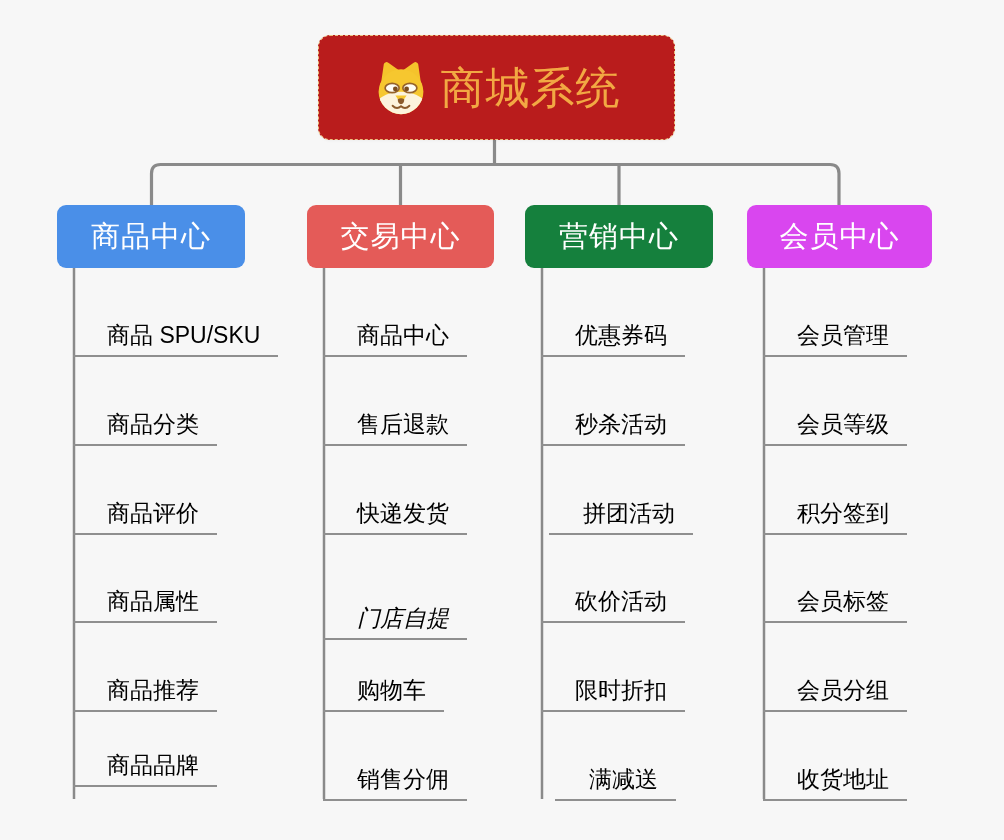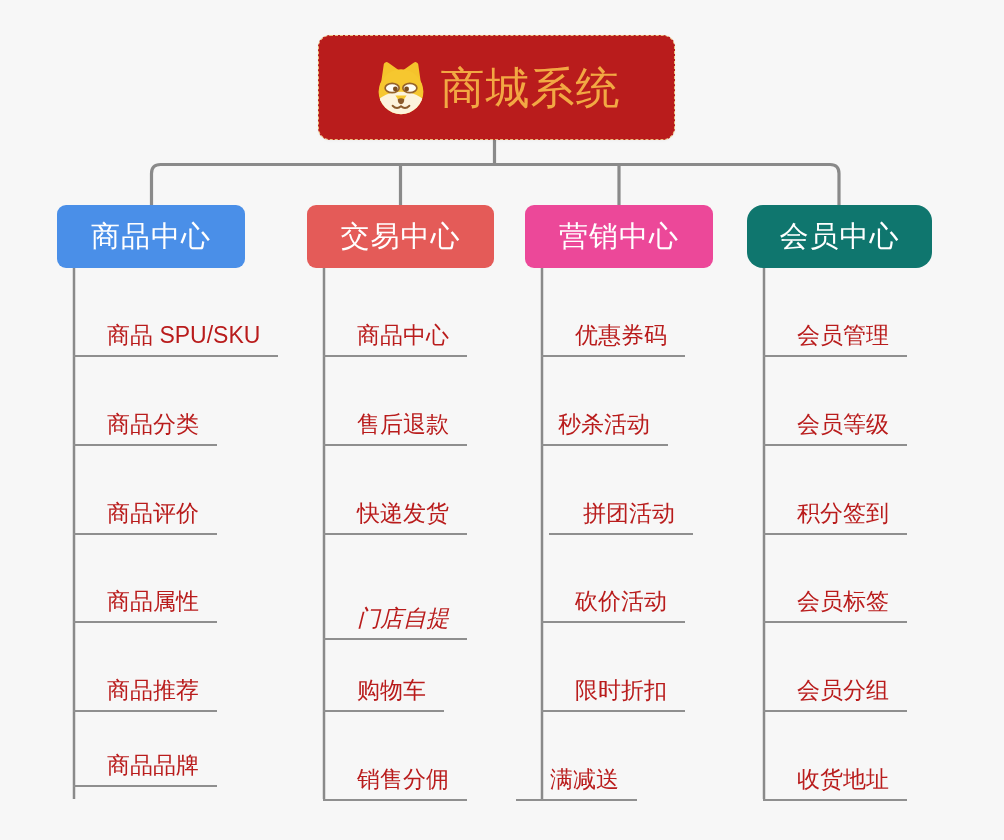--- a/index.html
+++ b/index.html
@@ -55,21 +55,21 @@
     box-sizing:border-box;
     height:46px;
     padding:0 18px 8px 34px;
     border-bottom:2px solid #8f8f8f;
     display:flex;align-items:flex-end;
     white-space:nowrap;
   }
   .child-topic span{
     font-size:23px;
     line-height:1;
-    color:#b91c1c;
+    color:#000000;
   }
 </style>
 </head>
 <body>
 
 <div class="canvas">
 
   <svg class="connectors" width="1004" height="840">
     <path id="tree-path" fill="none" stroke="#8a8a8a" stroke-width="3.2" stroke-linecap="butt" d="M494.5 139 V164.5 M151.5 206 V173.5 Q151.5 164.5 160.5 164.5 H830 Q839 164.5 839 173.5 V206 M400.5 164.5 V206 M619 164.5 V206"></path>
     <path id="trunk-path" fill="none" stroke="#8a8a8a" stroke-width="2.5" stroke-linecap="butt" d=" M74 267 V799 M324 267 V799 M542 267 V799 M764 267 V799"></path>
@@ -139,42 +139,42 @@
     </div>
     <div class="child-topic" style="left: 323px; top: 594px; font-style: italic;">
       <span>门店自提</span>
     </div>
     <div class="child-topic" style="left: 323px; top: 666px;">
       <span>购物车</span>
     </div>
     <div class="child-topic" style="left: 323px; top: 755px;">
       <span>销售分佣</span>
     </div>
-    <div class="branch-node" style="left: 525px; width: 188px; background: #ec4899;">
+    <div class="branch-node" style="left: 525px; width: 188px; background: #15803d;">
       <span>营销中心</span>
     </div>
     <div class="child-topic" style="left: 541px; top: 311px;">
       <span>优惠券码</span>
     </div>
-    <div class="child-topic" style="left: 541px; top: 400px; padding-left: 17px;">
+    <div class="child-topic" style="left: 541px; top: 400px;">
       <span>秒杀活动</span>
     </div>
     <div class="child-topic" style="left: 541px; top: 489px; margin-left: 8px;">
       <span>拼团活动</span>
     </div>
     <div class="child-topic" style="left: 541px; top: 577px;">
       <span>砍价活动</span>
     </div>
     <div class="child-topic" style="left: 541px; top: 666px;">
       <span>限时折扣</span>
     </div>
-    <div class="child-topic" style="left: 516px; top: 755px;">
+    <div class="child-topic" style="left: 555px; top: 755px;">
       <span>满减送</span>
     </div>
-    <div class="branch-node" style="left: 747px; width: 185px; background: #0f766e; border-radius: 16px;">
+    <div class="branch-node" style="left: 747px; width: 185px; background: #d946ef;">
       <span>会员中心</span>
     </div>
     <div class="child-topic" style="left: 763px; top: 311px;">
       <span>会员管理</span>
     </div>
     <div class="child-topic" style="left: 763px; top: 400px;">
       <span>会员等级</span>
     </div>
     <div class="child-topic" style="left: 763px; top: 489px;">
       <span>积分签到</span>

